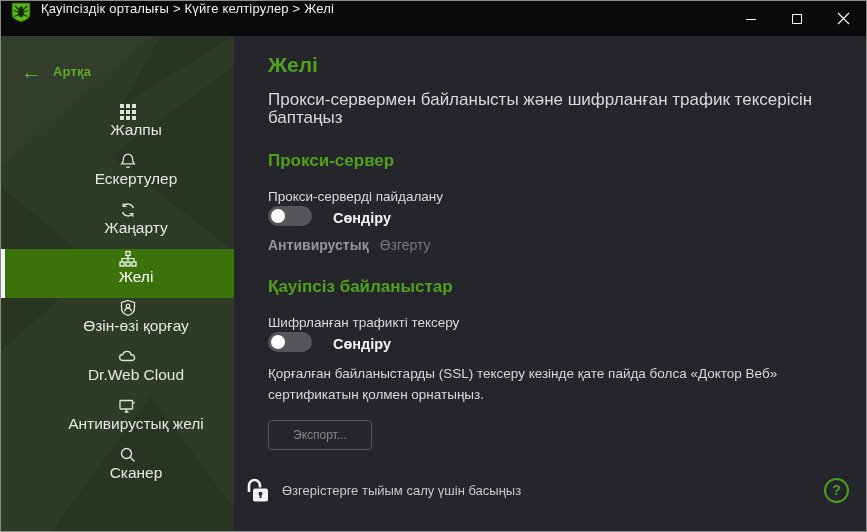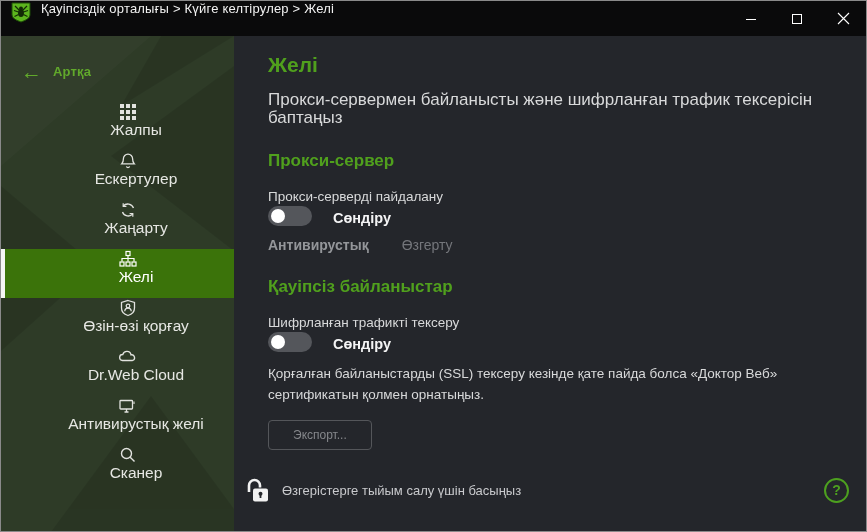--- a/index.html
+++ b/index.html
@@ -107,21 +107,21 @@
   .toggle .knob {
     position: absolute; left: 3px; top: 3px;
     width: 14px; height: 14px;
     border-radius: 50%;
     background: #ffffff;
   }
   .toggle-state { margin-left: 21px; color: #f4f4f5; font-size: 14.5px; font-weight: 700; }
 
   .status-row { margin-top: 11px; display: flex; align-items: center; }
   .status-text { color: #94969a; font-size: 14px; font-weight: 700; }
-  .change-link { margin-left: 33px; color: #74767b; font-size: 14px; cursor: pointer; }
+  .change-link { margin-left: 11px; color: #74767b; font-size: 14px; cursor: pointer; }
 
   .ssl-note { margin-top: 11px; max-width: 596px; color: #d8d9da; font-size: 13.5px; line-height: 21px; }
 
   .export-btn {
     margin-top: 15px;
     display: inline-block;
     padding: 7px 24px;
     background: transparent;
     border: 1px solid #54565a;
     border-radius: 4px;

